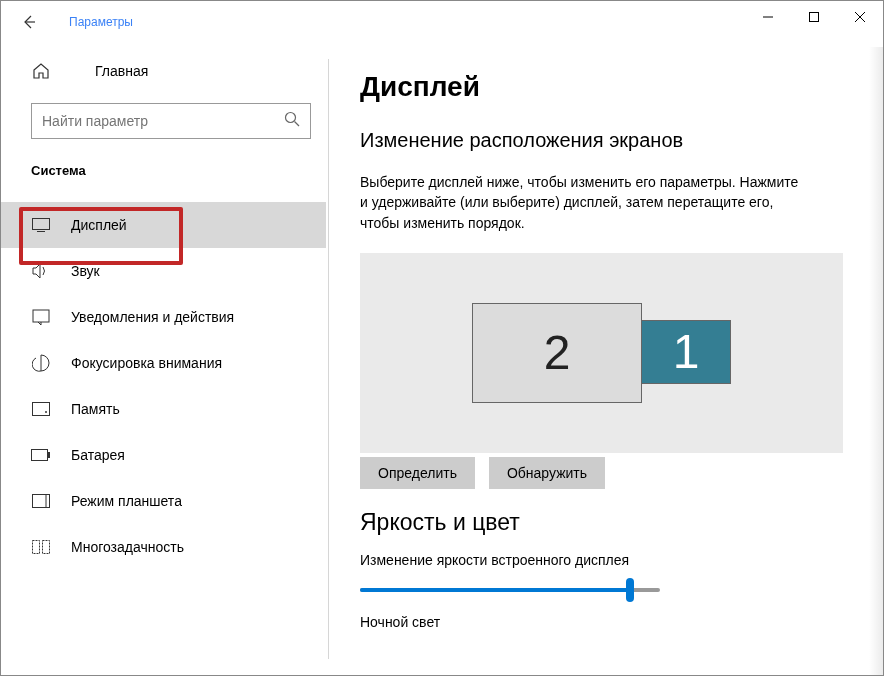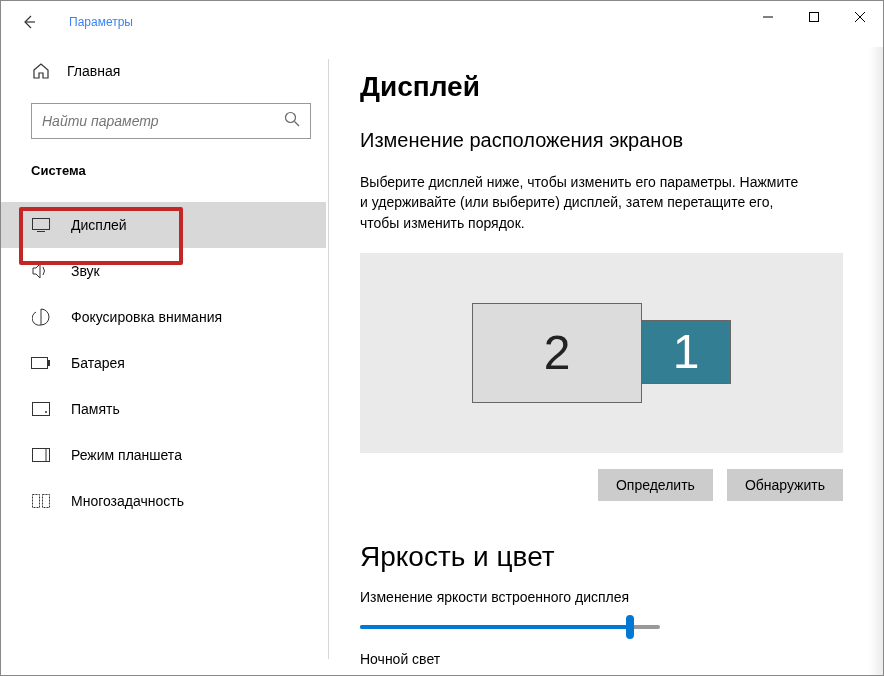--- a/index.html
+++ b/index.html
@@ -7,26 +7,26 @@
 
     .titlebar { height: 42px; display: flex; align-items: center; padding-left: 8px; }
     .back-btn { width: 40px; height: 40px; display: flex; align-items: center; justify-content: center; cursor: pointer; }
     .titlebar-title { font-size: 12px; margin-left: 20px; color: #3b82f6; }
     .win-controls { position: absolute; right: 0; top: 0; display: flex; }
     .win-btn { width: 46px; height: 32px; display: flex; align-items: center; justify-content: center; cursor: pointer; }
 
     .layout { display: flex; height: calc(100% - 42px); }
 
     .sidebar { width: 325px; padding: 0 0 0 0; }
-    .home-row { display: flex; align-items: center; padding: 10px 0 10px 30px; cursor: pointer; margin-top: 8px; }
+    .home-row { display: flex; align-items: center; padding: 10px 0 10px 30px; cursor: pointer; margin-top: 8px; gap: 28px; }
     .home-row .ico { width: 20px; height: 20px; margin-right: 16px; display: flex; align-items: center; justify-content: center; }
     .home-row .lbl { font-size: 14px; }
 
     .search-box { margin: 12px 16px 18px 30px; height: 36px; border: 1px solid #999; background: #fff; display: flex; align-items: center; padding: 0 10px; width: 280px; }
-    .search-box input { border: none; outline: none; flex: 1; font-size: 14px; background: transparent; color: #666; font-style: italic;}
+    .search-box input { border: none; outline: none; flex: 1; font-size: 14px; background: transparent; color: #666;}
     .search-box .sico { color: #666; }
 
     .section-header { font-size: 13px; font-weight: 600; padding: 6px 0 24px 30px; }
 
     .nav-item { display: flex; align-items: center; padding: 0 0 0 30px; height: 46px; cursor: pointer; }
     .nav-item .ico { width: 20px; height: 20px; margin-right: 20px; display: flex; align-items: center; justify-content: center; color: #333; }
     .nav-item .lbl { font-size: 14px; color: #000000; }
     .nav-item.active { background: #d8d8d8; }
     .nav-item.active .lbl { color: #000; }
 
@@ -39,24 +39,24 @@
     .main h2 { font-size: 20px; font-weight: 400; margin-bottom: 18px; }
     .main p.desc { font-size: 14px; line-height: 1.45; margin-bottom: 20px; max-width: 440px; margin-top: 20px; }
 
     .arrangement { background: #eaeaea; height: 200px; display: flex; align-items: center; justify-content: center; position: relative; }
     .display-box { border: 1px solid #666; display: flex; align-items: center; justify-content: center; font-size: 48px; font-weight: 300; color: #222; cursor: pointer; }
     .display2 { width: 170px; height: 100px; background: #dcdcdc; }
     .display1 { width: 90px; height: 64px; background: #347e93; color: #fff; margin-left: -1px; align-self: center; margin-top: -2px;}
     .display-wrap { display: flex; align-items: flex-start; }
     .display1-wrap { display:flex; align-items:center; }
 
-    .btn-row { display: flex; justify-content: flex-end; gap: 14px; margin-top: 16px; }
+    .btn-row { display: flex; justify-content: flex-start; gap: 14px; margin-top: 4px; }
     .btn { background: #ccc; border: none; padding: 8px 18px; font-size: 14px; cursor: pointer; min-width: 108px; text-align: center; }
 
-    .sub-h2 { font-size: 28px; font-weight: 400; margin-top: 40px; margin-bottom: 16px; }
+    .sub-h2 { font-size: 23px; font-weight: 400; margin-top: 20px; margin-bottom: 16px; }
     .sub-label { font-size: 14px; margin-bottom: 20px; }
 
     .slider-track { position: relative; width: 300px; height: 4px; background: #999; border-radius: 2px; margin-top: 8px; }
     .slider-fill { position: absolute; left: 0; top: 0; height: 4px; background: #0078d4; border-radius: 2px; width: 90%; }
     .slider-thumb { position: absolute; top: -10px; left: 90%; width: 8px; height: 24px; background: #0078d4; border-radius: 4px; transform: translateX(-50%); }
 
     .night { font-size: 14px; margin-top: 22px; }
 
     .scrollbar-shadow { position:absolute; right:0; top:46px; width:14px; height: calc(100% - 46px); background: linear-gradient(to left, rgba(0,0,0,.08), transparent); }
   </style>
@@ -127,49 +127,58 @@
     <div class="nav-item">
       <span class="ico">
           <svg width="18" height="16" viewBox="0 0 18 16">
             <path d="M1 5 L4 5 L8 1 L8 15 L4 11 L1 11 Z" stroke="#333" fill="none"></path>
             <path d="M11 4 Q14 8 11 12" stroke="#333" fill="none"></path>
           </svg>
         </span>
       <span class="lbl">Звук</span>
     </div>
 
+    <div class="nav-item">
+      <span class="ico">
+          <svg width="18" height="16" viewBox="0 0 18 16">
+            <rect x="1" y="1" width="16" height="12" stroke="#333" fill="none"></rect>
+            <path d="M6 13 L9 16 L9 13" stroke="#333" fill="none"></path>
+          </svg>
+        </span>
+      <span class="lbl">Уведомления и действия</span>
+    </div>
 
     <div class="nav-item">
       <span class="ico">
           <svg width="18" height="18" viewBox="0 0 18 18">
             <path d="M9 1 A8 8 0 0 1 17 9 A8 8 0 0 1 9 17 Z M4 4 A7 7 0 0 0 9 17" stroke="#333" fill="none"></path>
           </svg>
         </span>
       <span class="lbl">Фокусировка внимания</span>
     </div>
 
+
+    <div class="nav-item">
+      <span class="ico">
+          <svg width="18" height="14" viewBox="0 0 18 14">
+            <rect x="0.5" y="0.5" width="17" height="13" stroke="#333" fill="none"></rect>
+            <circle cx="14" cy="10" r="1" fill="#333"></circle>
+          </svg>
+        </span>
+      <span class="lbl">Память</span>
+    </div>
 
     <div class="nav-item">
       <span class="ico">
           <svg width="20" height="12" viewBox="0 0 20 12">
             <rect x="0.5" y="0.5" width="16" height="11" stroke="#333" fill="none"></rect>
             <rect x="17" y="3" width="2" height="6" fill="#333"></rect>
           </svg>
         </span>
       <span class="lbl">Батарея</span>
-    </div>
-
-    <div class="nav-item">
-      <span class="ico">
-          <svg width="18" height="14" viewBox="0 0 18 14">
-            <rect x="0.5" y="0.5" width="17" height="13" stroke="#333" fill="none"></rect>
-            <circle cx="14" cy="10" r="1" fill="#333"></circle>
-          </svg>
-        </span>
-      <span class="lbl">Память</span>
     </div>
 
     <div class="nav-item">
       <span class="ico">
           <svg width="18" height="14" viewBox="0 0 18 14">
             <rect x="0.5" y="0.5" width="17" height="13" stroke="#333" fill="none"></rect>
             <line x1="14" y1="1" x2="14" y2="13" stroke="#333"></line>
           </svg>
         </span>
       <span class="lbl">Режим планшета</span>

